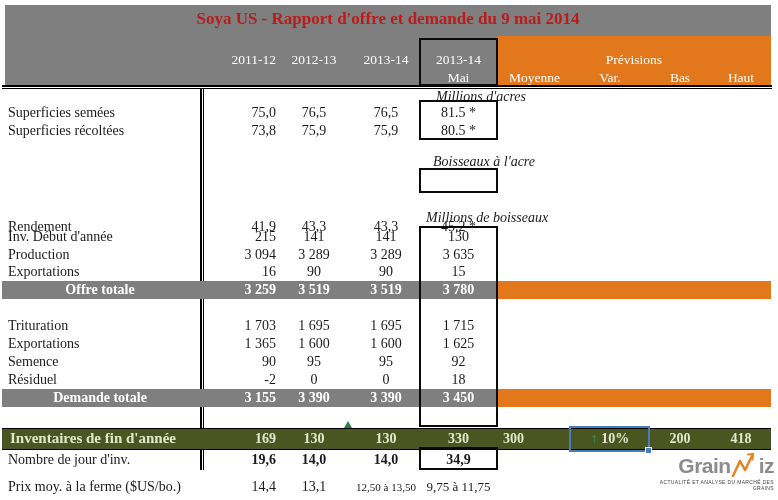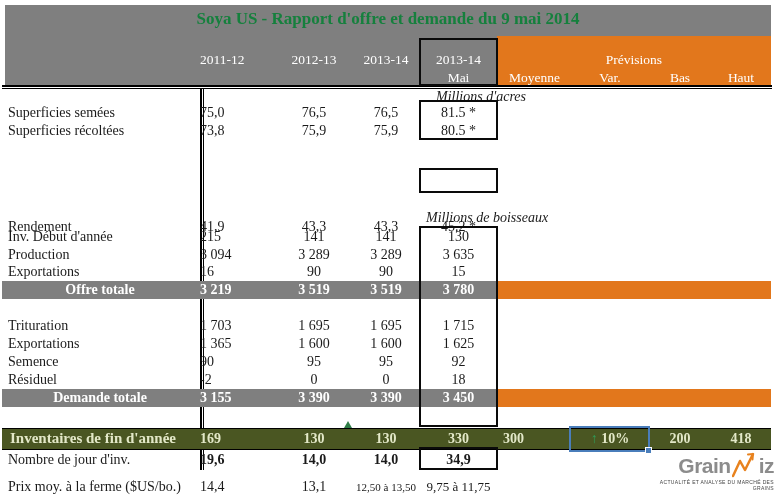--- a/index.html
+++ b/index.html
@@ -5,26 +5,26 @@
   * { box-sizing: border-box; }
   html,body { margin:0; padding:0; background:#fff; }
   #canvas {
     position:relative; width:778px; height:500px; background:#ffffff;
     font-family:"Liberation Serif", serif; color:#1a1a1a; overflow:hidden;
   }
   
   .hdr-bg { position:absolute; left:5px; top:5px; width:766px; height:81px; background:#7f7f7f; }
   .hdr-orange { position:absolute; left:497px; top:36px; width:274px; height:50px; background:#e2771c; }
   .title { position:absolute; left:5px; top:9px; width:766px; text-align:center;
-           color:#15803d; font-weight:bold; font-size:17px; }
+           color:#b91c1c; font-weight:bold; font-size:17px; }
   .hdr-row { position:absolute; left:0; width:778px; height:17px; line-height:17px;
              color:#fff; font-size:13.5px; }
   .prevspan { position:absolute; left:497px; width:274px; text-align:center; }
   
-  .c1 { position:absolute; left:200px; width:76px; text-align:left; }
+  .c1 { position:absolute; left:200px; width:76px; text-align:right; }
   .c2 { position:absolute; left:276px; width:76px; text-align:center; }
   .c3 { position:absolute; left:352px; width:68px; text-align:center; }
   .c4 { position:absolute; left:420px; width:77px; text-align:center; }
   .c5 { position:absolute; left:497px; width:75px; text-align:center; }
   .c6 { position:absolute; left:572px; width:76px; text-align:center; }
   .c7 { position:absolute; left:648px; width:64px; text-align:center; }
   .c8 { position:absolute; left:712px; width:58px; text-align:center; }
   
   .row { position:absolute; left:0; width:778px; height:18px; line-height:18px; font-size:14px; }
   .lbl { position:absolute; left:8px; white-space:nowrap; }
@@ -88,20 +88,21 @@
     <span class="c5">Moyenne</span>
     <span class="c6">Var.</span>
     <span class="c7">Bas</span>
     <span class="c8">Haut</span>
   </div>
 
   <div class="hline"></div>
   <div class="vline"></div>
 
   <div class="unit" style="left:436px; top:89px;">Millions d'acres</div>
+  <div class="unit" style="left:433px; top:154px;">Boisseaux à l'acre</div>
   <div class="unit" style="left:426px; top:210px;">Millions de boisseaux</div>
 
   <div class="row" style="top:104px;">
     <span class="lbl">Superficies semées</span>
     <span class="c1">75,0</span>
     <span class="c2">76,5</span>
     <span class="c3">76,5</span>
     <span class="c4">81.5 *</span>
   </div>
   <div class="row" style="top:122px;">
@@ -137,21 +138,21 @@
     <span class="c1">16</span>
     <span class="c2">90</span>
     <span class="c3">90</span>
     <span class="c4">15</span>
   </div>
 
   <div class="row" style="top:281px;">
     <div class="bar-gray"></div>
     <div class="bar-orange"></div>
     <span class="totlbl">Offre totale</span>
-    <span class="c1 totval">3 219</span>
+    <span class="c1 totval">3 259</span>
     <span class="c2 totval">3 519</span>
     <span class="c3 totval">3 519</span>
     <span class="c4 totval">3 780</span>
   </div>
 
   <div class="row" style="top:317px;">
     <span class="lbl">Trituration</span>
     <span class="c1">1 703</span>
     <span class="c2">1 695</span>
     <span class="c3">1 695</span>

